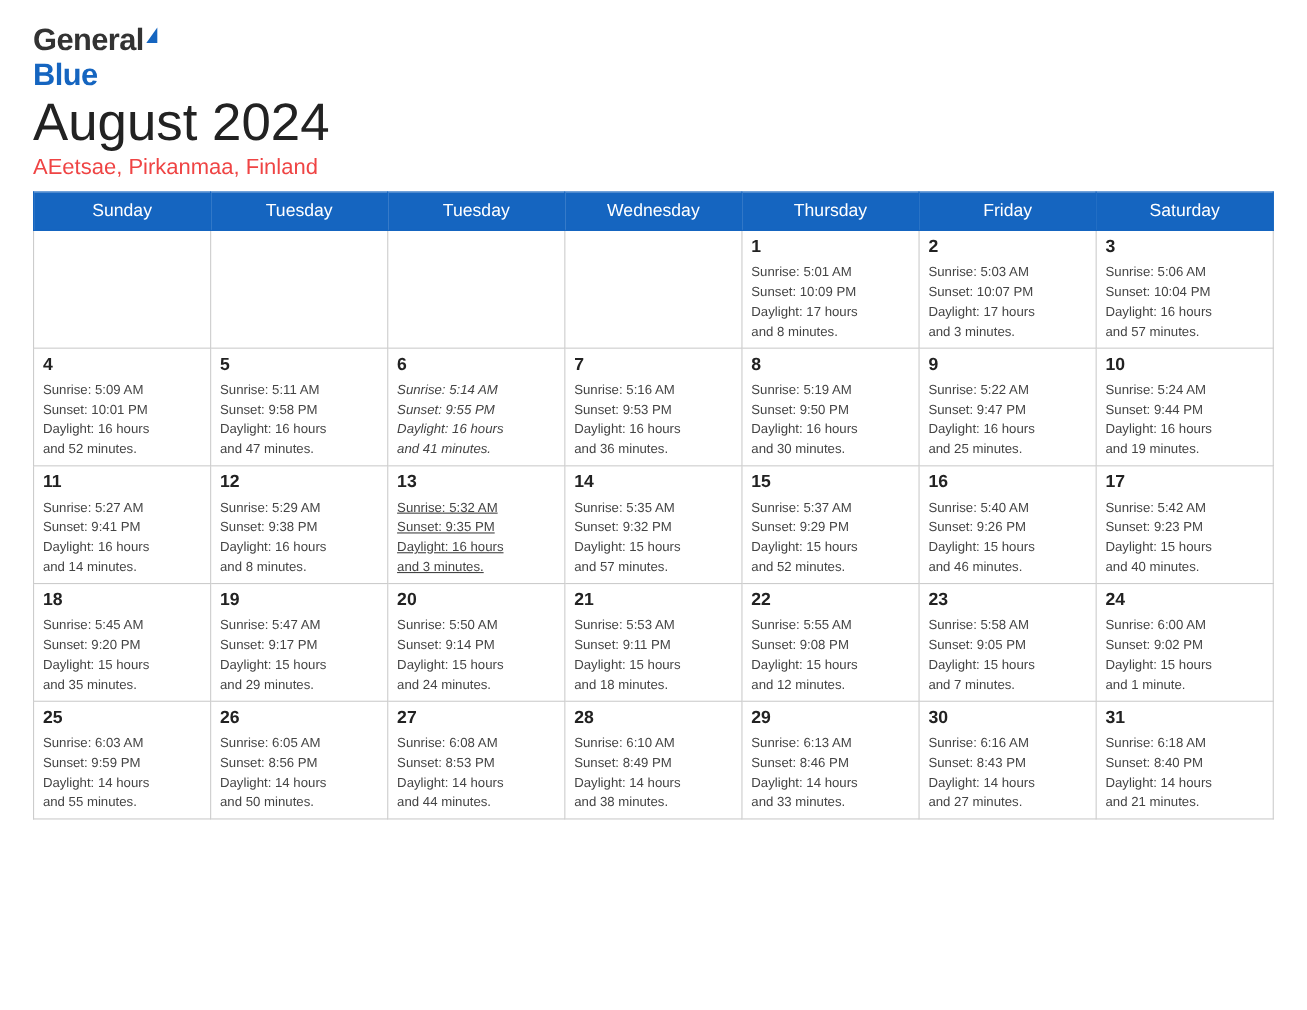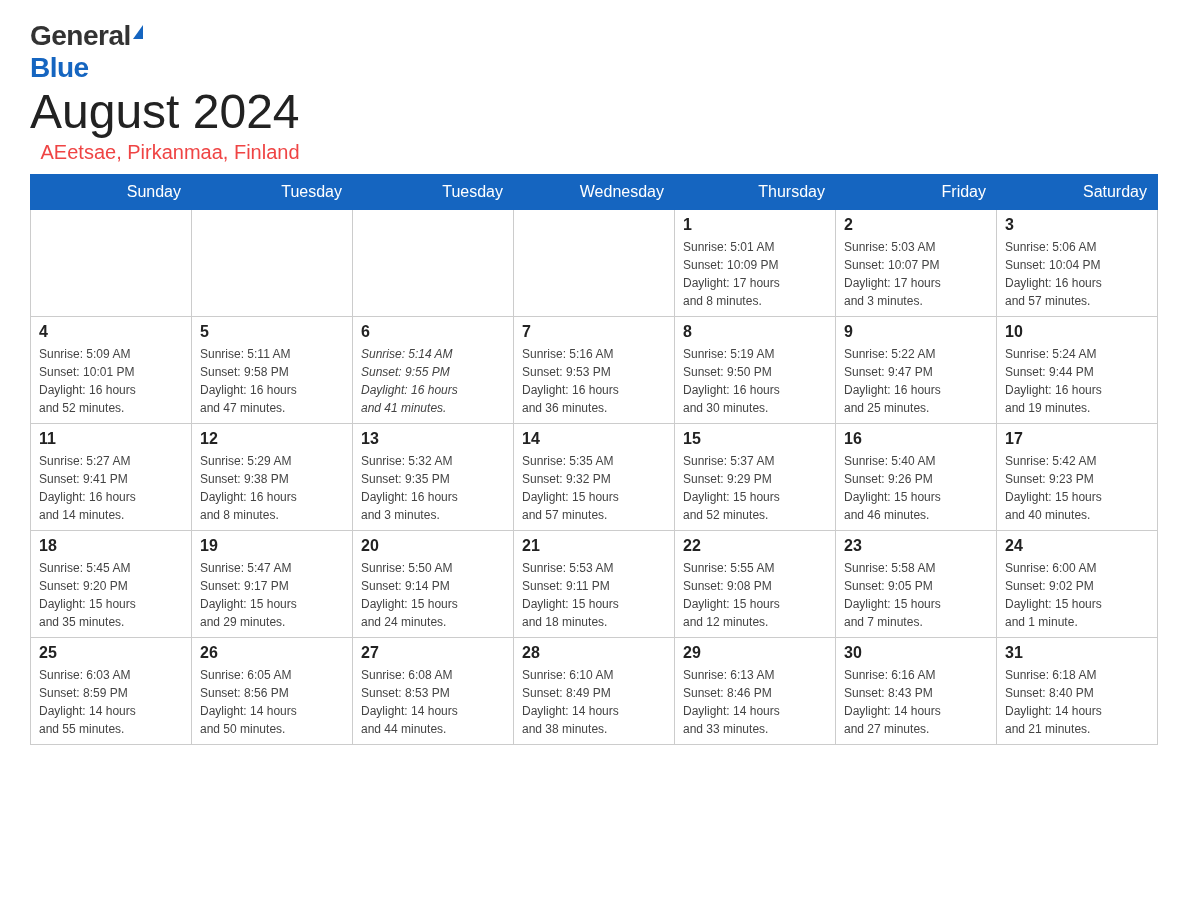--- a/index.html
+++ b/index.html
@@ -43,42 +43,41 @@
       margin-left: 2px;
       vertical-align: middle;
       position: relative;
       top: -4px;
     }
     .logo-line {
       display: flex;
       align-items: center;
     }
     .title-section {
-      text-align: right;
     }
     .month-title {
       font-size: 48px;
       font-weight: 300;
       color: #222;
     }
     .location-title {
       font-size: 20px;
       color: #ef4444;
       margin-top: 2px;
     }
     .calendar {
       width: 100%;
       border-collapse: collapse;
       margin-top: 8px;
     }
     .calendar th {
       background-color: #1565C0;
       color: #fff;
       padding: 8px 10px;
-      text-align: right;
+      text-align: center;
       font-size: 16px;
       font-weight: normal;
       border: 1px solid #1565C0;
     }
     .calendar td {
       vertical-align: top;
       padding: 6px 8px;
       border: 1px solid #ccc;
       width: calc(100% / 7);
       min-height: 100px;
@@ -221,21 +220,21 @@
         </td>
         <td>
           <div class="day-number">12</div>
           <div class="day-info" style="white-space: pre-line;">Sunrise: 5:29 AM
 Sunset: 9:38 PM
 Daylight: 16 hours
 and 8 minutes.</div>
         </td>
         <td>
           <div class="day-number">13</div>
-          <div class="day-info" style="white-space: pre-line;">Sunrise: 5:32 AM
+          <div class="day-info" style="white-space: pre-line; text-decoration: underline;">Sunrise: 5:32 AM
 Sunset: 9:35 PM
 Daylight: 16 hours
 and 3 minutes.</div>
         </td>
         <td>
           <div class="day-number">14</div>
           <div class="day-info" style="white-space: pre-line;">Sunrise: 5:35 AM
 Sunset: 9:32 PM
 Daylight: 15 hours
 and 57 minutes.</div>
@@ -310,21 +309,21 @@
           <div class="day-info" style="white-space: pre-line;">Sunrise: 6:00 AM
 Sunset: 9:02 PM
 Daylight: 15 hours
 and 1 minute.</div>
         </td>
       </tr>
       <tr>
         <td>
           <div class="day-number">25</div>
           <div class="day-info" style="white-space: pre-line;">Sunrise: 6:03 AM
-Sunset: 8:59 PM
+Sunset: 9:59 PM
 Daylight: 14 hours
 and 55 minutes.</div>
         </td>
         <td>
           <div class="day-number">26</div>
           <div class="day-info" style="white-space: pre-line;">Sunrise: 6:05 AM
 Sunset: 8:56 PM
 Daylight: 14 hours
 and 50 minutes.</div>
         </td>

